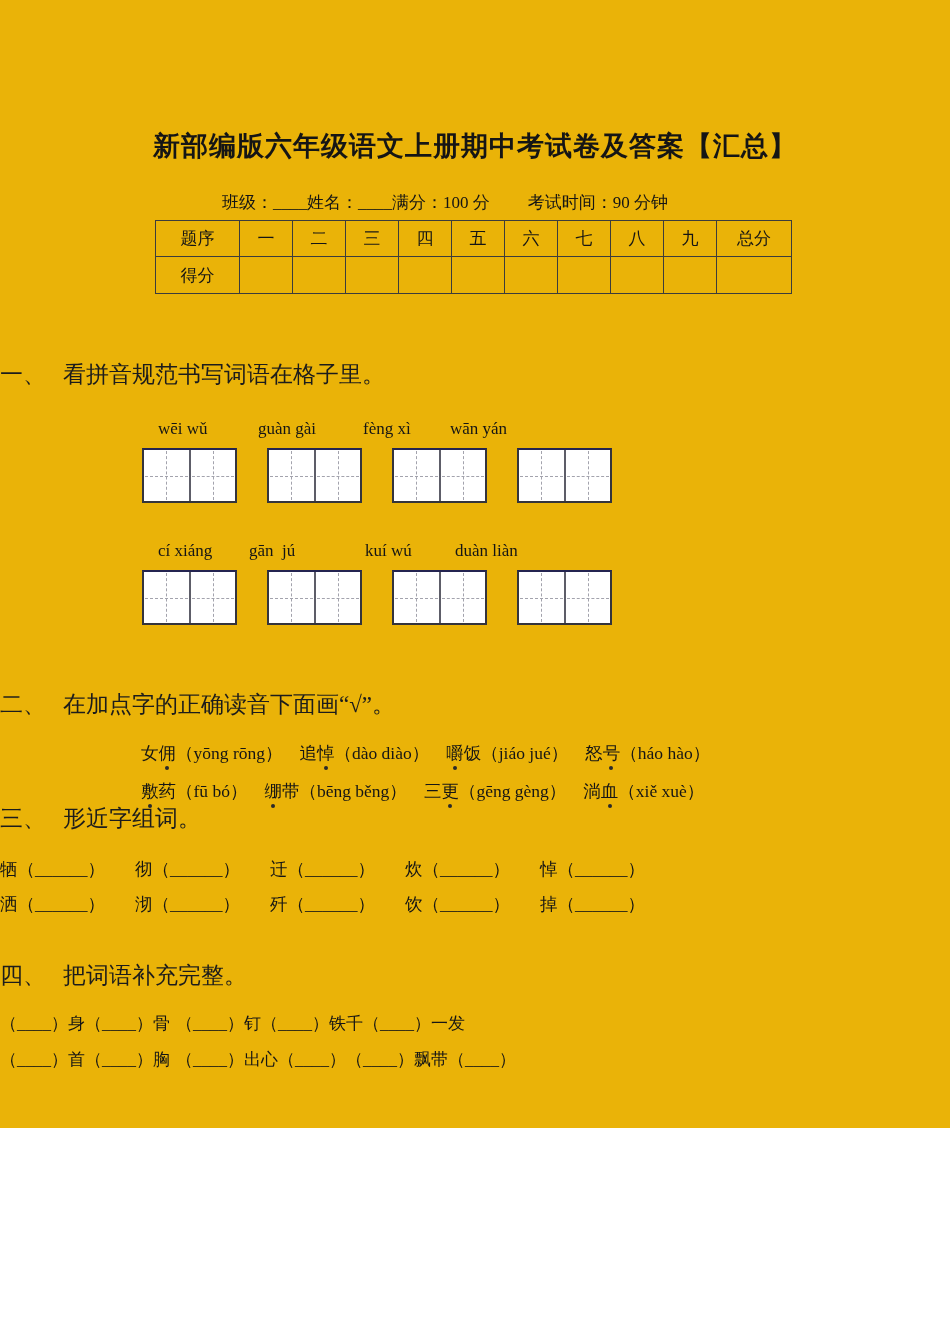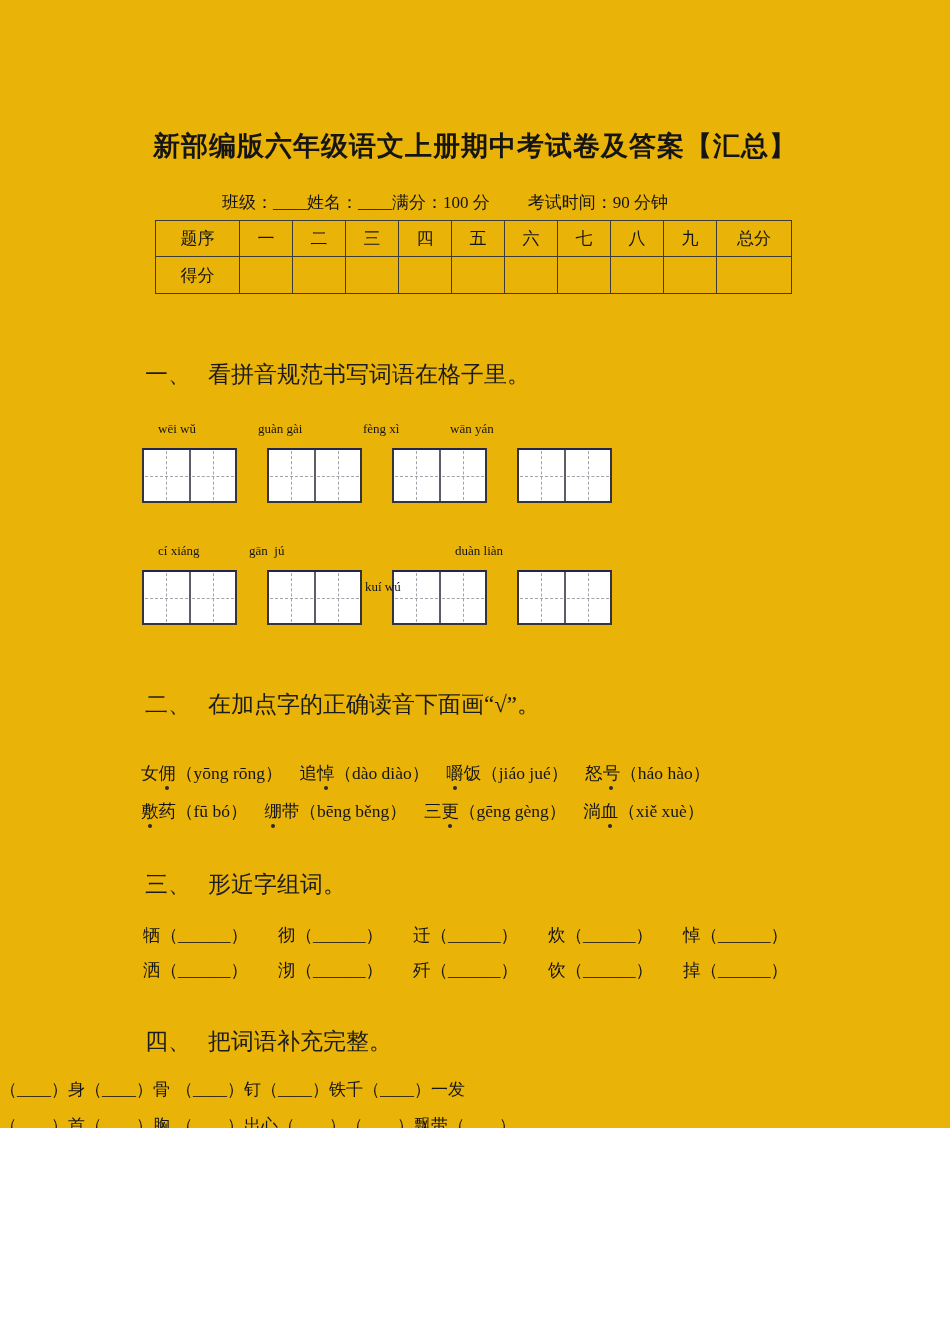--- a/index.html
+++ b/index.html
@@ -52,49 +52,48 @@
     padding: 0;
     height: 36px;
   }
   table.score-table tr:nth-child(2) td { height: 37px; }
   table.score-table td.c-first { width: 84px; }
   table.score-table td.c-num   { width: 53px; }
   table.score-table td.c-last  { width: 75px; }
 
   
   .sec-heading {
-    padding-left: 145px;
     font-size: 23px;
     line-height: 30px;
     color: #1c1c1c;
   }
   .sec-heading .num { margin-right: 17px; }
   .mt-s1 { margin-top: 66px; }
   .mt-s2 { margin-top: 65px; }
-  .mt-s3 { margin-top: 46px; }
+  .mt-s3 { }
   .mt-s4 { margin-top: 45px; }
 
   
   .pinyin-row {
     position: relative;
     height: 22px;
-    font-size: 13px;
+    font-size: 17px;
     line-height: 22px;
     white-space: pre;
   }
   .pinyin-row span { position: absolute; top: 0; }
   .pr1 { margin-top: 28px; }
   .pr1 span:nth-child(1) { left: 158px; }
   .pr1 span:nth-child(2) { left: 258px; }
   .pr1 span:nth-child(3) { left: 363px; }
   .pr1 span:nth-child(4) { left: 450px; }
   .pr2 { margin-top: 37px; }
   .pr2 span:nth-child(1) { left: 158px; }
   .pr2 span:nth-child(2) { left: 249px; }
-  .pr2 span:nth-child(3) { left: 365px; margin-top: 36px; }
+  .pr2 span:nth-child(3) { left: 365px; }
   .pr2 span:nth-child(4) { left: 455px; }
 
   
   .grid-row {
     display: flex;
     padding-left: 142px;
     gap: 30px;
     margin-top: 8px;
   }
   .grid-pair {
@@ -118,38 +117,37 @@
   }
 
   
   .sec2-line {
     display: flex;
     padding-left: 141px;
     gap: 17px;
     font-size: 17.5px;
     line-height: 26px;
   }
-  .sec2-l1 { margin-top: 40px; }
+  .sec2-l1 { margin-top: 20px; }
   .sec2-l2 { margin-top: 12px; }
   .word-item { white-space: pre; }
   .dotted { position: relative; display: inline-block; }
   .dotted::after {
     content: "";
     position: absolute;
     left: 50%; bottom: -4px;
     transform: translateX(-50%);
     width: 4px; height: 4px;
     border-radius: 50%;
     background: #2a2a2a;
   }
 
   
   .sec3-row {
     display: flex;
-    padding-left: 143px;
     font-size: 17.5px;
     line-height: 24px;
     white-space: pre;
   }
   .sec3-row span { width: 135px; }
   .sec3-r1 { margin-top: 23px; }
   .sec3-r2 { margin-top: 11px; }
 
   
   .sec4-row {

